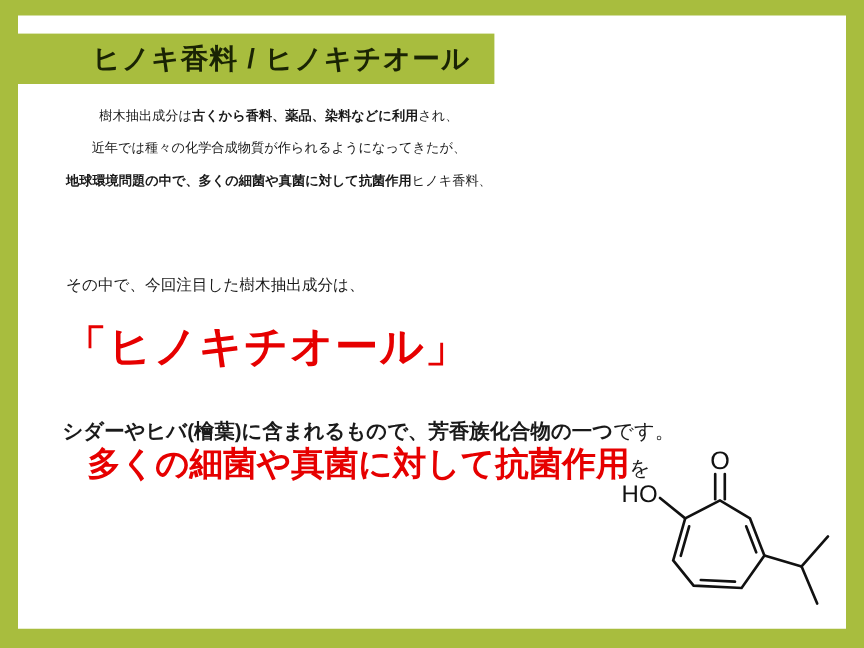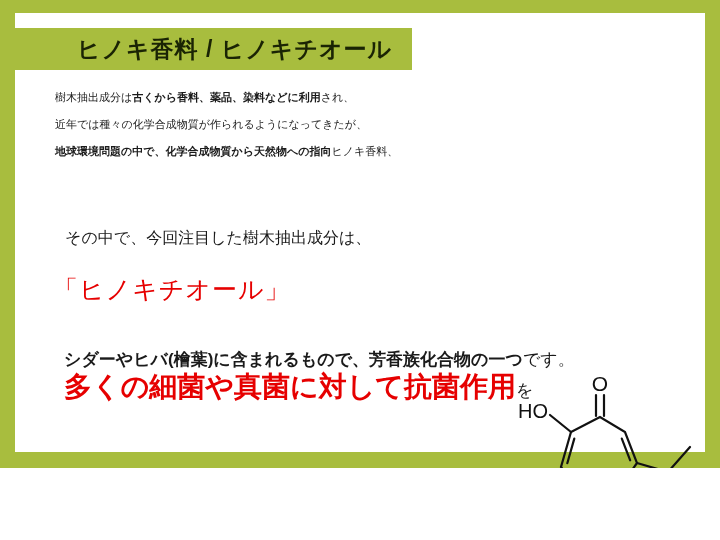--- a/index.html
+++ b/index.html
@@ -3,47 +3,47 @@
 <meta charset="utf-8">
 <style>
   :root{
     --green:#a8bd3e;
     --dark:#1a2404;
     --red:#e60000;
     --text:#1a1a1a;
   }
   html,body{margin:0;padding:0;background:#fff;}
   .slide{
-    position:relative;width:720px;height:468px;overflow:hidden;background:#fff;
-    font-family:"Liberation Sans",sans-serif;color:var(--text);
+    position:relative;width:720px;height:540px;overflow:hidden;background:#fff;
+    font-family:"Liberation Sans",sans-serif;color:var(--text);text-align:center;
   }
   .frame{
     position:absolute;inset:0;box-sizing:border-box;
     border:15px solid var(--green);
     border-top-width:13px;border-bottom-width:16px;
     pointer-events:none;
   }
   .header-bar{
     position:absolute;left:15px;top:28px;width:397px;height:42px;
     background:var(--green);
     display:flex;align-items:center;
     padding-left:62px;box-sizing:border-box;
   }
   .header-bar .title{
     font-weight:bold;font-size:23px;color:var(--dark);letter-spacing:1px;
     white-space:nowrap;
   }
   .textblock{position:absolute;white-space:nowrap;}
   .intro{left:55px;top:84px;font-size:11px;line-height:27px;}
-  .lead{left:65px;top:224px;font-size:16px;line-height:27px;}
+  .lead{left:55px;top:224px;font-size:13px;line-height:27px;}
   .highlight{
-    left:53px;top:268px;font-size:25px;font-weight:normal;color:var(--red);
+    left:53px;top:268px;font-size:36px;font-weight:bold;color:var(--red);
     letter-spacing:1px;line-height:42px;
   }
-  .details{left:52px;top:346px;font-size:17px;line-height:27px;margin-left:12px;}
+  .details{left:52px;top:346px;font-size:17px;line-height:27px;}
   .line{height:27px;}
   .seg{color:var(--text);}
   .seg.b{font-weight:bold;}
   .seg.r{color:var(--red);font-weight:bold;font-size:28px;}
   .molecule{
     position:absolute;left:490px;top:370px;width:210px;height:160px;
   }
   .molecule path,.molecule line{stroke:#111;stroke-width:2.2;fill:none;stroke-linecap:round;}
   .molecule text{fill:#111;font-family:"Liberation Sans",sans-serif;}
 </style>
@@ -54,21 +54,21 @@
 
   <div class="frame"></div>
 
   <div class="header-bar">
     <span class="title">ヒノキ香料 / ヒノキチオール</span>
   </div>
 
   <div class="textblock intro">
       <div class="line"><span class="seg">樹木抽出成分は</span><span class="seg b">古くから香料、薬品、染料などに利用</span><span class="seg">され、</span></div>
       <div class="line"><span class="seg">近年では種々の化学合成物質が作られるようになってきたが、</span></div>
-      <div class="line"><span class="seg b">地球環境問題の中で、化学合成物質から天然物への指向</span><span class="seg">ヒノキ香料、</span></div>
+      <div class="line"><span class="seg b">地球環境問題の中で、多くの細菌や真菌に対して抗菌作用</span><span class="seg">ヒノキ香料、</span></div>
     </div>
 
   <div class="textblock lead">その中で、今回注目した樹木抽出成分は、</div>
 
   <div class="textblock highlight">「ヒノキチオール」</div>
 
   <div class="textblock details">
       <div class="line"><span class="seg b">シダーやヒバ(檜葉)に含まれるもので、芳香族化合物の一つ</span><span class="seg">です。</span></div>
       <div class="line"><span class="seg b r">多くの細菌や真菌に対して抗菌作用</span><span class="seg">を</span></div>
     </div>

